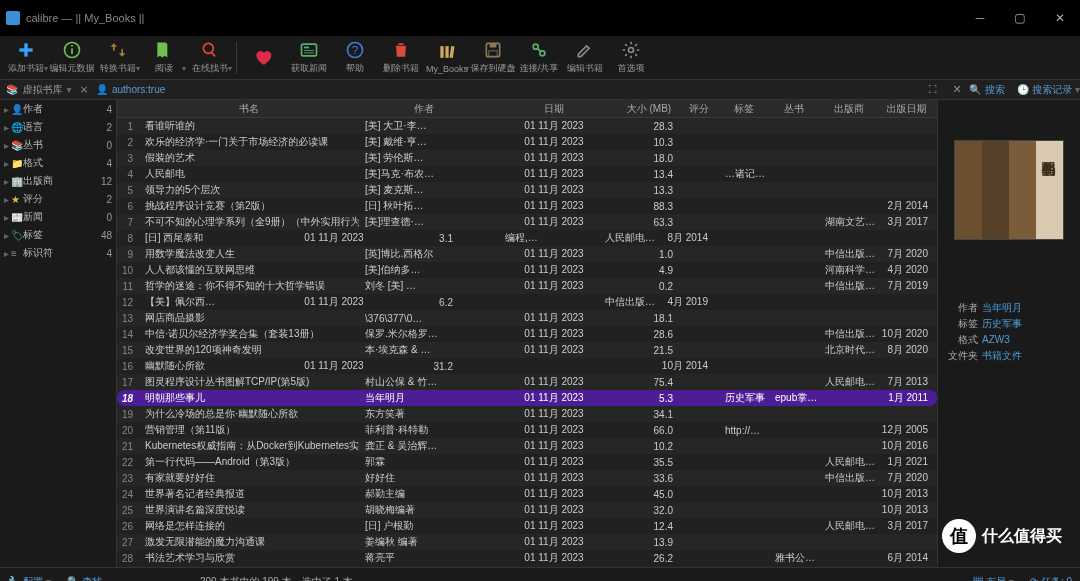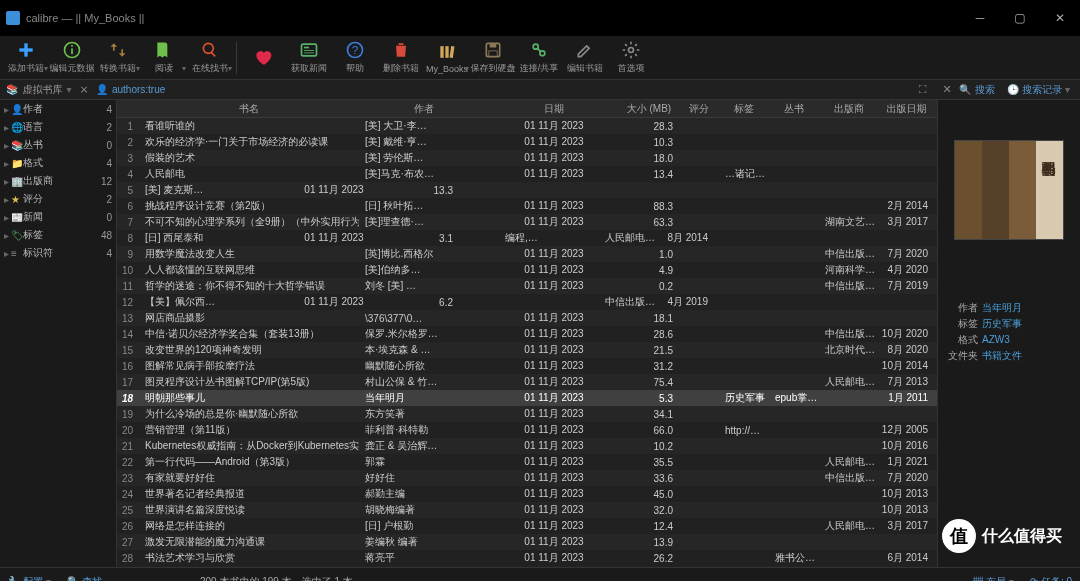--- a/index.html
+++ b/index.html
@@ -10,21 +10,21 @@
 .titlebar .winbtns div { width:40px; height:22px; display:flex; align-items:center; justify-content:center; color:#aaa; font-size:12px; }
 .toolbar { height:44px; background:#1a1a1a; display:flex; align-items:center; padding:2px 4px; gap:2px; border-bottom:1px solid #333; }
 .tbtn { display:flex; flex-direction:column; align-items:center; justify-content:center; width:44px; height:42px; color:#999; font-size:9px; cursor:pointer; }
 .tbtn .ico { width:20px; height:20px; margin-bottom:2px; display:flex; align-items:center; justify-content:center; font-size:16px; }
 .tbtn .lbl { font-size:9px; white-space:nowrap; }
 .sep { width:1px; height:32px; background:#3a3a3a; margin:0 2px; }
 .subbar { height:20px; background:#202020; display:flex; align-items:center; padding-left:6px; gap:8px; border-bottom:1px solid #333; }
 .subbar .vlib { color:#999; font-size:10px; display:flex; align-items:center; gap:4px; }
 .subbar .authors { color:#5b9bd5; font-size:10px; }
 .subbar .spacer { flex:1; }
-.subbar .rightlinks { display:flex; gap:12px; padding-right:10px; }
+.subbar .rightlinks { display:flex; gap:12px; }
 .subbar .rightlinks span { color:#5b9bd5; font-size:10px; cursor:pointer; }
 .main { display:flex; height:467px; }
 .sidebar { width:117px; background:#1a1a1a; border-right:1px solid #333; }
 .sidebar .item { display:flex; align-items:center; height:18px; padding:0 4px; color:#bbb; font-size:10px; }
 .sidebar .item .count { margin-left:auto; color:#999; }
 .booklist { flex:1; background:#232323; overflow:auto; }
 .hdr { display:flex; height:18px; background:#2a2a2a; border-bottom:1px solid #3a3a3a; position:sticky; top:0; }
 .hdr div, .row div { padding:0 6px; display:flex; align-items:center; font-size:10px; overflow:hidden; white-space:nowrap; }
 .c-idx{width:22px;justify-content:flex-end;color:#888;}
 .c-title{width:220px;}
@@ -32,21 +32,21 @@
 .c-date{width:130px;}
 .c-size{width:60px;justify-content:flex-end;}
 .c-rating{width:40px;}
 .c-tag{width:50px;}
 .c-series{width:50px;}
 .c-pub{width:60px;}
 .c-pubdate{width:55px;justify-content:flex-end;}
 .row { display:flex; height:16px; color:#ccc; }
 .row:nth-child(odd) { background:#262626; }
 .row:nth-child(even) { background:#212121; }
-.row.sel { background:#404040; color:#fff; }
+.row.sel { background:#4c1d95; color:#fff;border-radius:7px; }
 .row.sel .c-idx { color:#fff; font-weight:bold; font-style:italic; }
 .hdr div { color:#aaa; justify-content:center; }
 .coverpane { width:143px; background:#1a1a1a; border-left:1px solid #333; padding:10px 6px; display:flex; flex-direction:column; align-items:center; }
 .cover { width:110px; height:100px; background:linear-gradient(90deg,#6b5030 0 25%,#57402a 25% 50%,#7a5c3a 50% 75%,#d9c9b0 75%); margin-top:30px; position:relative; border:1px solid #444;}
 .cover::after{content:"明朝那些事儿";position:absolute;right:6px;top:10px;writing-mode:vertical-rl;font-size:14px;color:#3a2a1a;font-family:serif;}
 .meta { margin-top:60px; font-size:10px; line-height:16px; width:100%; }
 .meta div { display:flex; }
 .meta .k { color:#aaa; width:34px; text-align:right; margin-right:4px;}
 .meta .v { color:#4a9fd8; }
 .footer { height:28px; background:#1a1a1a; border-top:1px solid #333; display:flex; align-items:center; padding:0 8px; font-size:10px; color:#5b9bd5; gap:16px;}
@@ -341,20 +341,21 @@
           <div class="c-date" style="justify-content:center">01 11月 2023</div>
           <div class="c-size">13.4</div>
           <div class="c-rating"></div>
           <div class="c-tag">…诸记…</div>
           <div class="c-series"></div>
           <div class="c-pub"></div>
           <div class="c-pubdate"></div>
         </div>
         <div class="row">
           <div class="c-idx">5</div>
+          <div class="c-title">领导力的5个层次</div>
           <div class="c-author">[美] 麦克斯…</div>
           <div class="c-date" style="justify-content:center">01 11月 2023</div>
           <div class="c-size">13.3</div>
           <div class="c-rating"></div>
           <div class="c-tag"></div>
           <div class="c-series"></div>
           <div class="c-pub"></div>
           <div class="c-pubdate"></div>
         </div>
         <div class="row">
@@ -470,21 +471,20 @@
           <div class="c-date" style="justify-content:center">01 11月 2023</div>
           <div class="c-size">21.5</div>
           <div class="c-rating"></div>
           <div class="c-tag"></div>
           <div class="c-series"></div>
           <div class="c-pub">北京时代…</div>
           <div class="c-pubdate">8月 2020</div>
         </div>
         <div class="row">
           <div class="c-idx">16</div>
-          <div class="c-title">图解常见病手部按摩疗法</div>
           <div class="c-author">幽默随心所欲</div>
           <div class="c-date" style="justify-content:center">01 11月 2023</div>
           <div class="c-size">31.2</div>
           <div class="c-rating"></div>
           <div class="c-tag"></div>
           <div class="c-series"></div>
           <div class="c-pub"></div>
           <div class="c-pubdate">10月 2014</div>
         </div>
         <div class="row">

